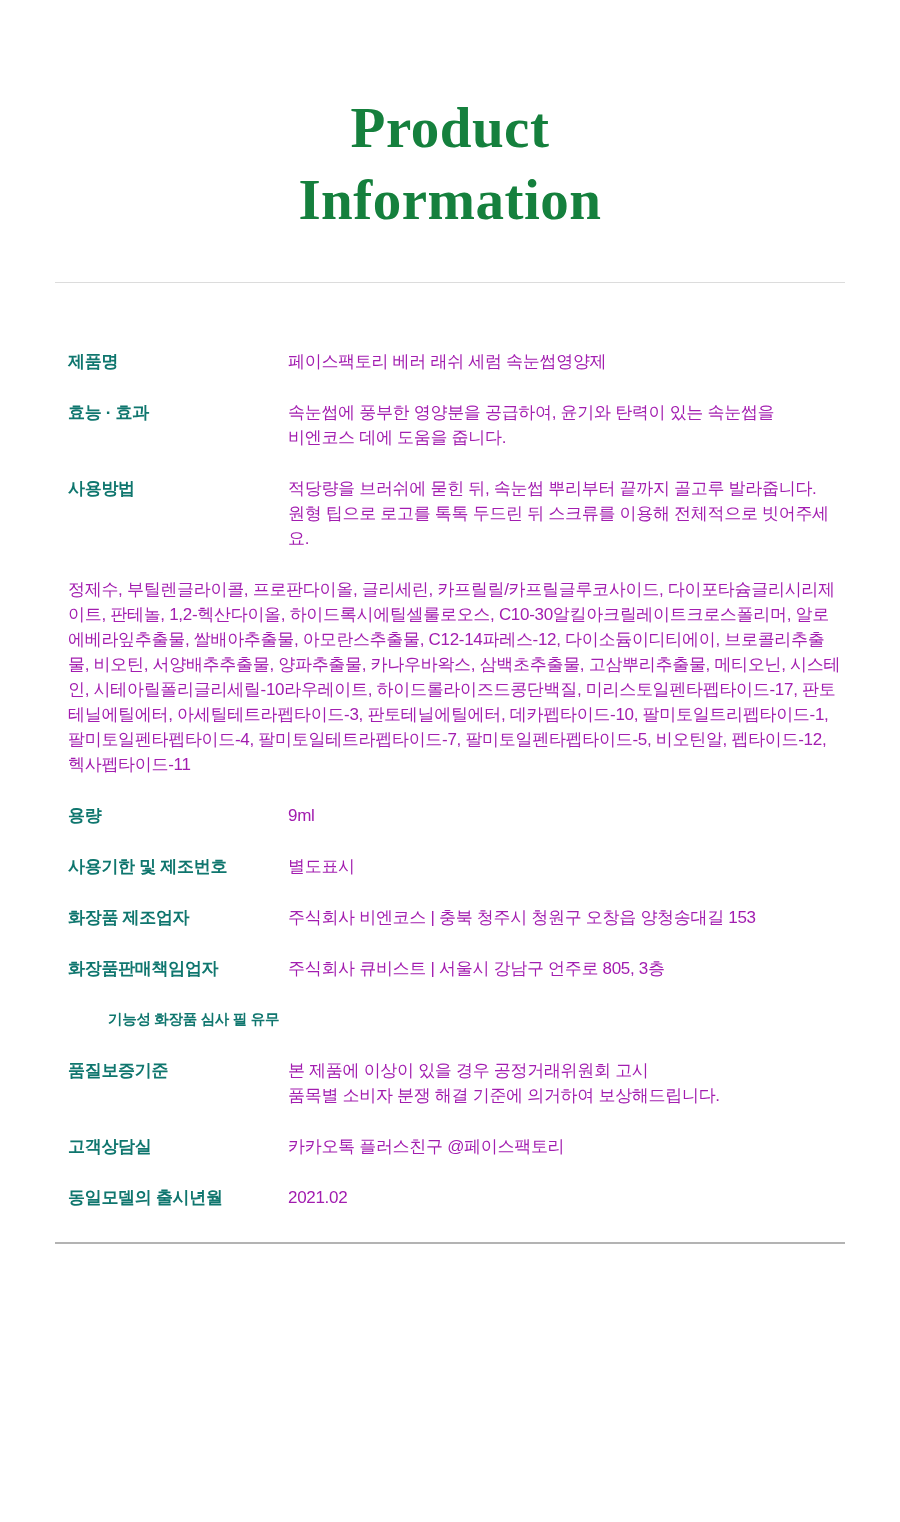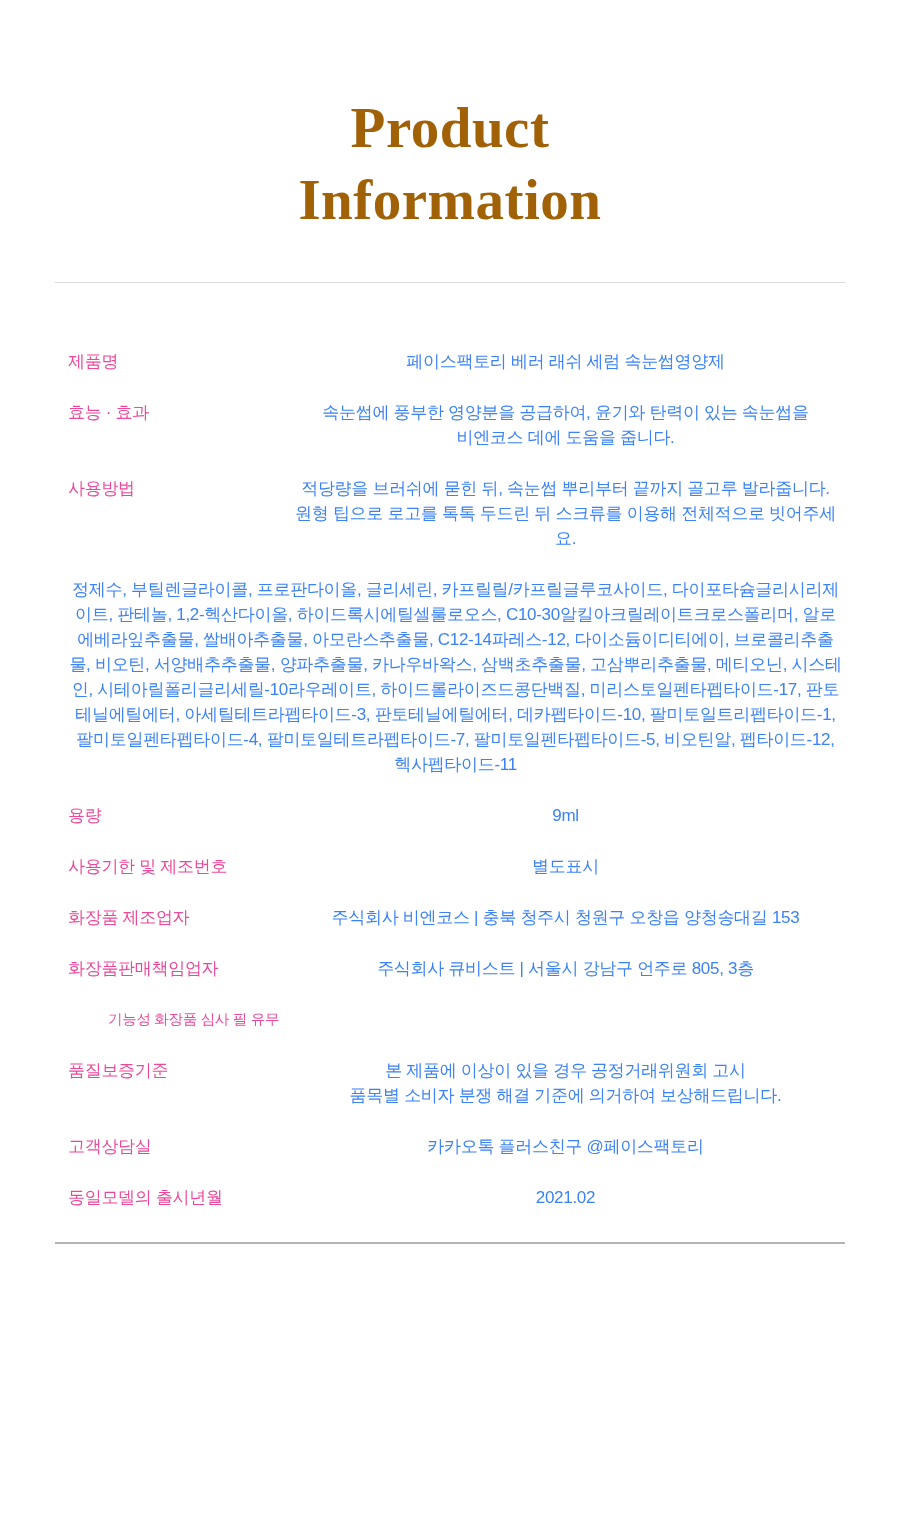--- a/index.html
+++ b/index.html
@@ -13,21 +13,21 @@
     overflow: hidden;
     position: relative;
   }
   .page-title {
     margin-top: 92px;
     text-align: center;
     font-family: "Liberation Serif", "DejaVu Serif", serif;
     font-weight: 600;
     font-size: 57px;
     line-height: 1.26;
-    color: #a16207;
+    color: #15803d;
     letter-spacing: 0.5px;
   }
   .divider {
     border: none;
     border-top: 1px solid #dcdcdc;
     margin: 46px 55px 0 55px;
   }
   .divider.bottom {
     border-top: 2px solid #b3b3b3;
     margin-top: 32px;
@@ -39,39 +39,38 @@
   .row {
     display: flex;
     align-items: flex-start;
     margin-bottom: 26px;
   }
   .row .label {
     width: 220px;
     flex-shrink: 0;
     font-size: 17px;
     line-height: 25px;
-    font-weight: 400;
-    color: #ec4899;
+    font-weight: 700;
+    color: #0f766e;
     letter-spacing: -0.3px;
   }
   .row .label.small {
     font-size: 14.5px;
     line-height: 25px;
     margin-left: 40px;
   }
   .row .value {
     flex: 1;
     font-size: 17px;
     line-height: 25px;
     font-weight: 400;
-    color: #3b82f6;
+    color: #a21caf;
     letter-spacing: -0.3px;
     white-space: pre-line;
     word-break: normal;
-    text-align: center;
   }
 </style>
 </head>
 <body>
 
 <h1 class="page-title"><span>Product</span><br><span>Information</span></h1>
 
 <hr class="divider top">
 
 <div class="info-table">

